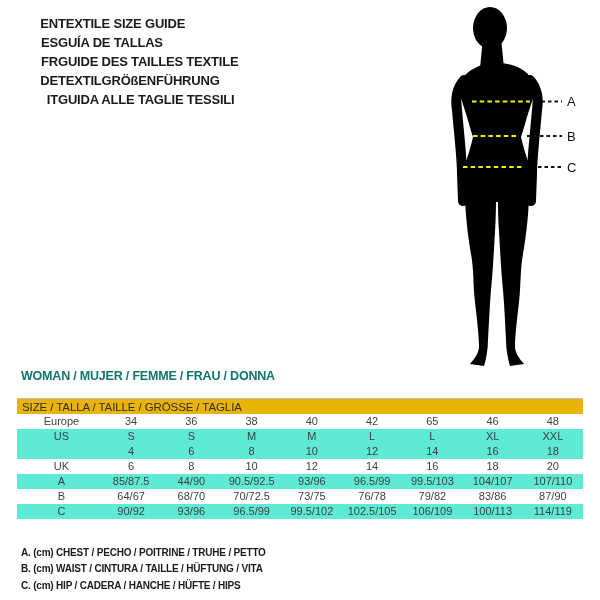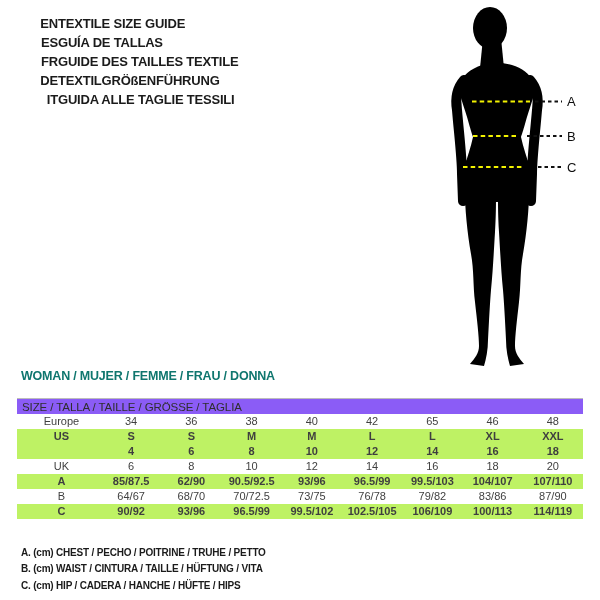--- a/index.html
+++ b/index.html
@@ -13,25 +13,25 @@
   .lang-text{white-space:nowrap;}
 
   
   .figure{position:absolute;left:430px;top:0px;width:170px;height:380px;}
 
   
   .section-title{position:absolute;left:21px;top:369px;font-size:12.5px;font-weight:bold;color:#0f766e;letter-spacing:-0.2px;}
 
   
   .size-table{position:absolute;left:17px;top:398px;width:566px;border-collapse:collapse;table-layout:fixed;font-size:11px;color:#3f3f3f;}
-  .size-table th{background:#8b5cf6;color:#2e2e2e;font-weight:normal;text-align:left;height:15px;padding:0 0 0 5px;font-size:11.5px;border-top:1px solid #bcbcbc;letter-spacing:-0.1px;}
+  .size-table th{background:#eab308;color:#2e2e2e;font-weight:normal;text-align:left;height:15px;padding:0 0 0 5px;font-size:11.5px;border-top:1px solid #bcbcbc;letter-spacing:-0.1px;}
   .size-table td{height:15px;padding:0;text-align:center;line-height:15px;white-space:nowrap;}
   .size-table td.lbl{text-align:center;padding-left:5px;}
   .size-table col.c-lbl{width:84px;}
-  .size-table tr.shaded{background:#bef264;font-weight:bold;}
+  .size-table tr.shaded{background:#5eead4;}
 
   
   .legend{position:absolute;left:21px;top:545px;font-size:10px;font-weight:bold;color:#1b1b1b;line-height:16.4px;letter-spacing:-0.2px;}
   .legend div{white-space:nowrap;}
 </style>
 </head>
 <body>
 
 <div class="page">
 
@@ -163,21 +163,21 @@
       <td>10</td>
       <td>12</td>
       <td>14</td>
       <td>16</td>
       <td>18</td>
       <td>20</td>
     </tr>
     <tr class="shaded">
       <td class="lbl">A</td>
       <td>85/87.5</td>
-      <td>62/90</td>
+      <td>44/90</td>
       <td>90.5/92.5</td>
       <td>93/96</td>
       <td>96.5/99</td>
       <td>99.5/103</td>
       <td>104/107</td>
       <td>107/110</td>
     </tr>
     <tr>
       <td class="lbl">B</td>
       <td>64/67</td>

